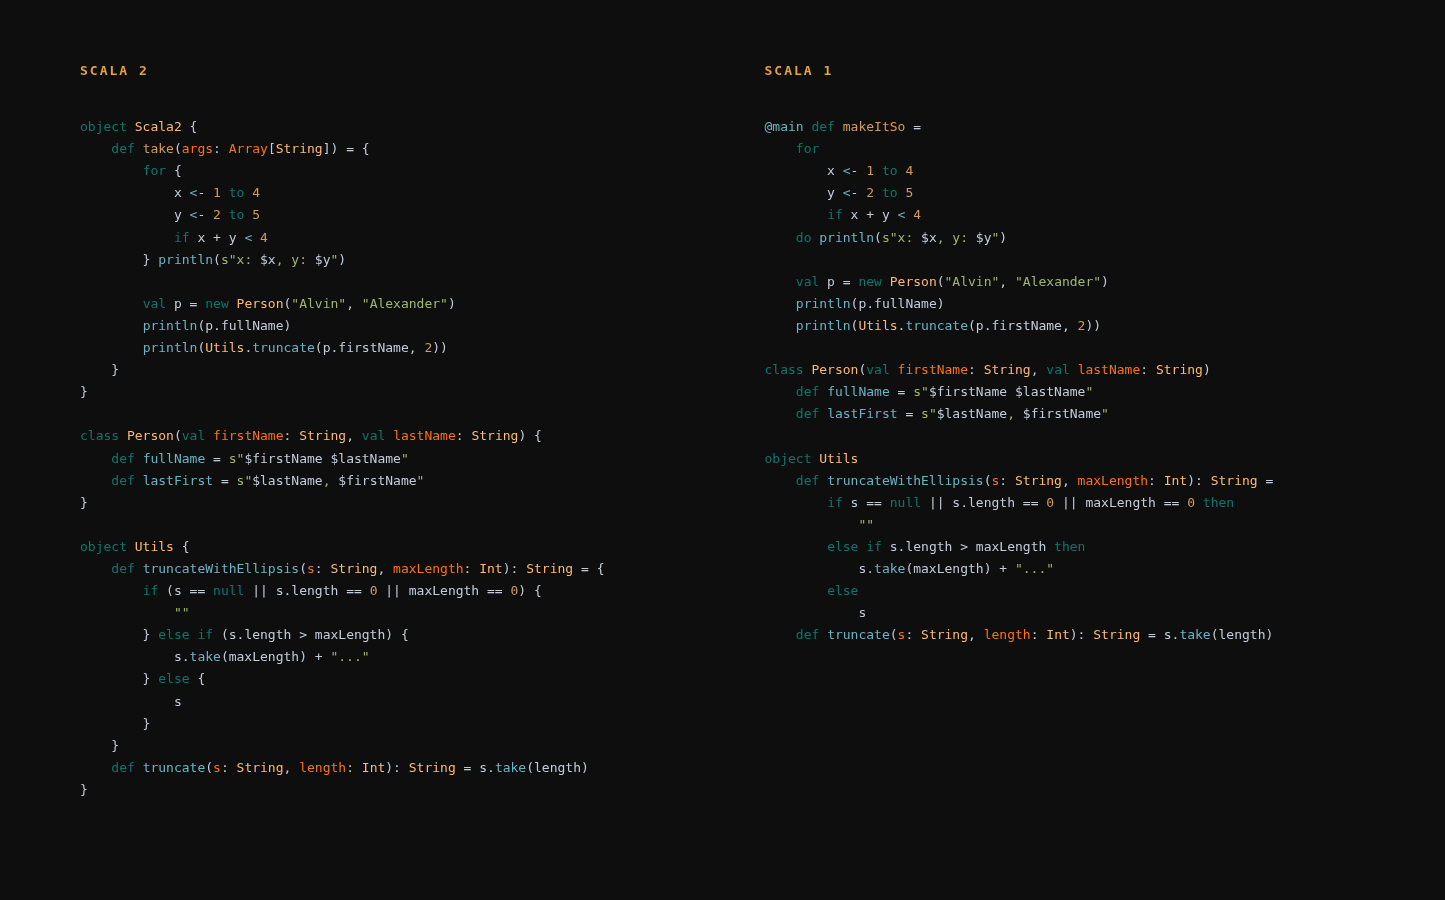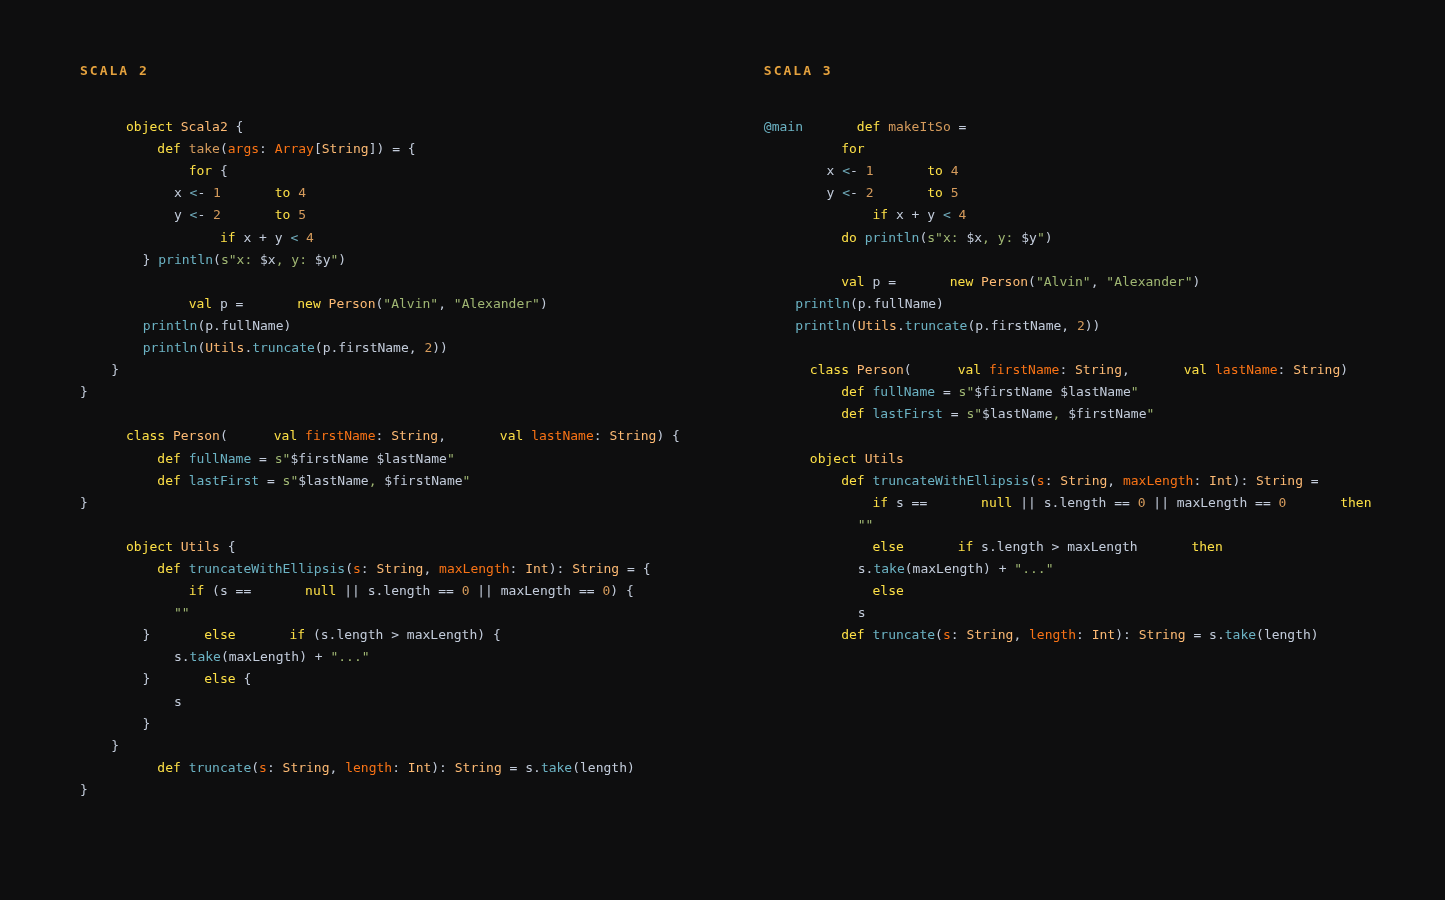--- a/index.html
+++ b/index.html
@@ -22,21 +22,21 @@
     color: #e5a23e;
     font-weight: 600;
     letter-spacing: 2px;
     margin-bottom: 34px;
   }
   pre {
     white-space: pre;
     font-family: inherit;
     font-size: inherit;
   }
-  .kw { color: #fde047; margin-left: 46px; }      
+  .kw { color: #0f766e; }      
   .ty { color: #fdba74; }      
   .fn { color: #6cb3c4; }      
   .str { color: #a0b773; }     
   .num { color: #d59b5c; }     
   .op { color: #70abbb; }      
   .id { color: #f97316; }      
   .pl { color: #c3ccdb; }      
   .name { color: #d59b5c; text-align: right; }    
 </style>
 </head>
@@ -71,21 +71,21 @@
 <span class="pl">        } </span><span class="kw">else</span><span class="pl"> </span><span class="kw">if</span><span class="pl"> (s.length &gt; maxLength) {</span>
 <span class="pl">            s.</span><span class="fn">take</span><span class="pl">(maxLength) + </span><span class="str">"..."</span>
 <span class="pl">        } </span><span class="kw">else</span><span class="pl"> {</span>
 <span class="pl">            s</span>
 <span class="pl">        }</span>
 <span class="pl">    }</span>
 <span class="pl">    </span><span class="kw">def</span><span class="pl"> </span><span class="fn">truncate</span><span class="pl">(</span><span class="id">s</span><span class="pl">: </span><span class="ty">String</span><span class="pl">, </span><span class="id">length</span><span class="pl">: </span><span class="ty">Int</span><span class="pl">): </span><span class="ty">String</span><span class="pl"> = s.</span><span class="fn">take</span><span class="pl">(length)</span>
 <span class="pl">}</span></pre>
   </div>
   <div class="col">
-    <div class="heading">SCALA 3</div>
+    <div class="heading">SCALA 1</div>
     <pre id="right-code"><span class="fn">@main</span><span class="pl"> </span><span class="kw">def</span><span class="pl"> </span><span class="name">makeItSo</span><span class="pl"> =</span>
 <span class="pl">    </span><span class="kw">for</span>
 <span class="pl">        x </span><span class="op">&lt;</span><span class="pl">- </span><span class="num">1</span><span class="pl"> </span><span class="kw">to</span><span class="pl"> </span><span class="num">4</span>
 <span class="pl">        y </span><span class="op">&lt;</span><span class="pl">- </span><span class="num">2</span><span class="pl"> </span><span class="kw">to</span><span class="pl"> </span><span class="num">5</span>
 <span class="pl">        </span><span class="kw">if</span><span class="pl"> x + y </span><span class="op">&lt;</span><span class="pl"> </span><span class="num">4</span>
 <span class="pl">    </span><span class="kw">do</span><span class="pl"> </span><span class="fn">println</span><span class="pl">(</span><span class="str">s"x: </span><span class="pl">$x</span><span class="str">, y: </span><span class="pl">$y</span><span class="str">"</span><span class="pl">)</span>
 <span class="pl"></span>
 <span class="pl">    </span><span class="kw">val</span><span class="pl"> p = </span><span class="kw">new</span><span class="pl"> </span><span class="ty">Person</span><span class="pl">(</span><span class="str">"Alvin"</span><span class="pl">, </span><span class="str">"Alexander"</span><span class="pl">)</span>
 <span class="pl">    </span><span class="fn">println</span><span class="pl">(p.fullName)</span>
 <span class="pl">    </span><span class="fn">println</span><span class="pl">(</span><span class="ty">Utils</span><span class="pl">.</span><span class="fn">truncate</span><span class="pl">(p.firstName, </span><span class="num">2</span><span class="pl">))</span>

